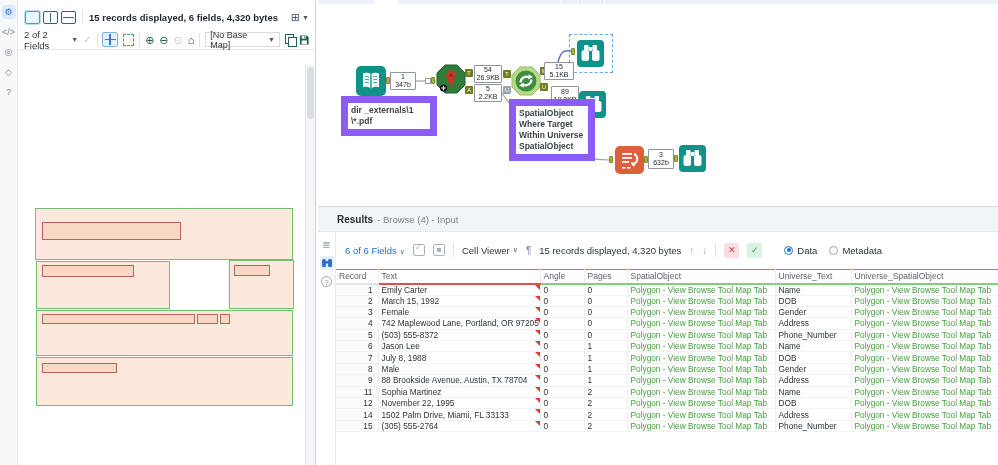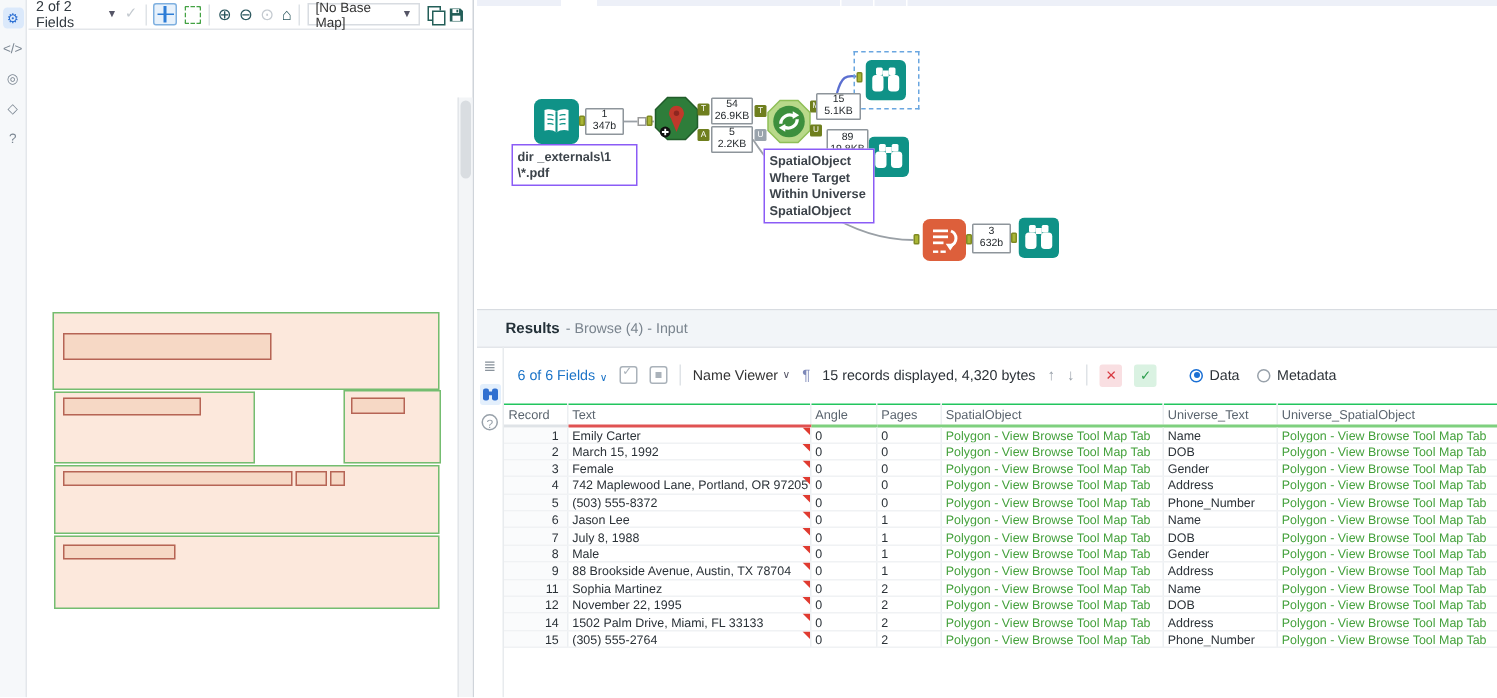--- a/index.html
+++ b/index.html
@@ -60,21 +60,21 @@
   .tool{position:absolute;cursor:default;}
   .badge{position:absolute;background:#fff;border:1px solid #8e959b;border-radius:1px;display:flex;
          flex-direction:column;justify-content:center;align-items:center;font-size:7px;line-height:8px;
          color:#1f2428;box-sizing:border-box;}
   .anchor{position:absolute;width:4px;height:7px;background:#a9b535;border:1px solid #7f8a22;border-radius:1px;box-sizing:border-box;}
   .atab{position:absolute;width:8px;height:8px;background:#6f7f1e;color:#fff;font-size:5.5px;line-height:8px;
         text-align:center;border-radius:1px;}
   .atab.gray{background:#9aa4ad;}
   .conn-sq{position:absolute;width:6px;height:6px;background:#fff;border:1px solid #999;box-sizing:border-box;}
   .sel-box{position:absolute;border:1px dashed #6aa6e0;box-sizing:border-box;}
-  .annotation{position:absolute;background:#fff;border:1px solid #8b5cf6;padding:2px 3px;font-size:8.5px;
+  .annotation{position:absolute;background:#fff;border:7px solid #8b5cf6;padding:2px 3px;font-size:8.5px;
               font-weight:700;color:#3c434a;line-height:11px;white-space:nowrap;}
   
   #results{position:absolute;left:318px;top:206px;width:680px;height:259px;background:#fff;
            border-top:1px solid #d8dce1;box-sizing:border-box;}
   .res-header{height:24px;background:#f2f5f8;border-bottom:1px solid #e3e6ea;display:flex;align-items:center;
               padding-left:19px;gap:4px;}
   .res-title{font-size:10px;font-weight:700;color:#233038;}
   .res-subtitle{font-size:9.5px;color:#7a848e;}
   .res-toolbar{height:36px;display:flex;align-items:center;gap:8px;padding-left:27px;}
   .res-rail{position:absolute;left:0;top:24px;bottom:0;width:18px;border-right:1px solid #e8ebee;
@@ -130,20 +130,30 @@
 
   <div id="left-rail">
       <span class="rail-icon active">⚙</span>
       <span class="rail-icon">&lt;/&gt;</span>
       <span class="rail-icon">◎</span>
       <span class="rail-icon">◇</span>
       <span class="rail-icon">?</span>
     </div>
 
   <div id="browse-panel">
+    <div class="bp-header">
+      <div class="layout-group">
+        <span class="layout-box active"></span>
+        <span class="layout-box cols"></span>
+        <span class="layout-box rows"></span>
+      </div>
+      <span class="vsep"></span>
+      <span class="bp-summary">15 records displayed, 6 fields, 4,320 bytes</span>
+      <span class="window-btn">⊞<span class="caret">▼</span></span>
+    </div>
     <div class="bp-toolbar">
       <span class="fields-select">
         <span>2 of 2 Fields</span>
         <span class="caret">▼</span>
       </span>
       <span class="gray-check">✓</span>
       <span class="vsep"></span>
       <span class="pan-chip">
           <span class="pan-cross"></span>
         </span>
@@ -345,21 +355,21 @@
         <span class="caret">∨</span>
       </span>
       <span class="tb-box">
           <span class="inner-check">✓</span>
         </span>
       <span class="tb-box">
           <span class="inner-dot"></span>
         </span>
       <span class="vsep"></span>
       <span class="cell-viewer">
-        <span>Name Viewer</span>
+        <span>Cell Viewer</span>
         <span class="caret">∨</span>
       </span>
       <span class="pilcrow">¶</span>
       <span class="res-summary">15 records displayed, 4,320 bytes</span>
       <span class="arrow-btn">↑</span>
       <span class="arrow-btn">↓</span>
       <span class="vsep"></span>
       <span class="chip x">✕</span>
       <span class="chip ok">✓</span>
       <span class="radio-group">

